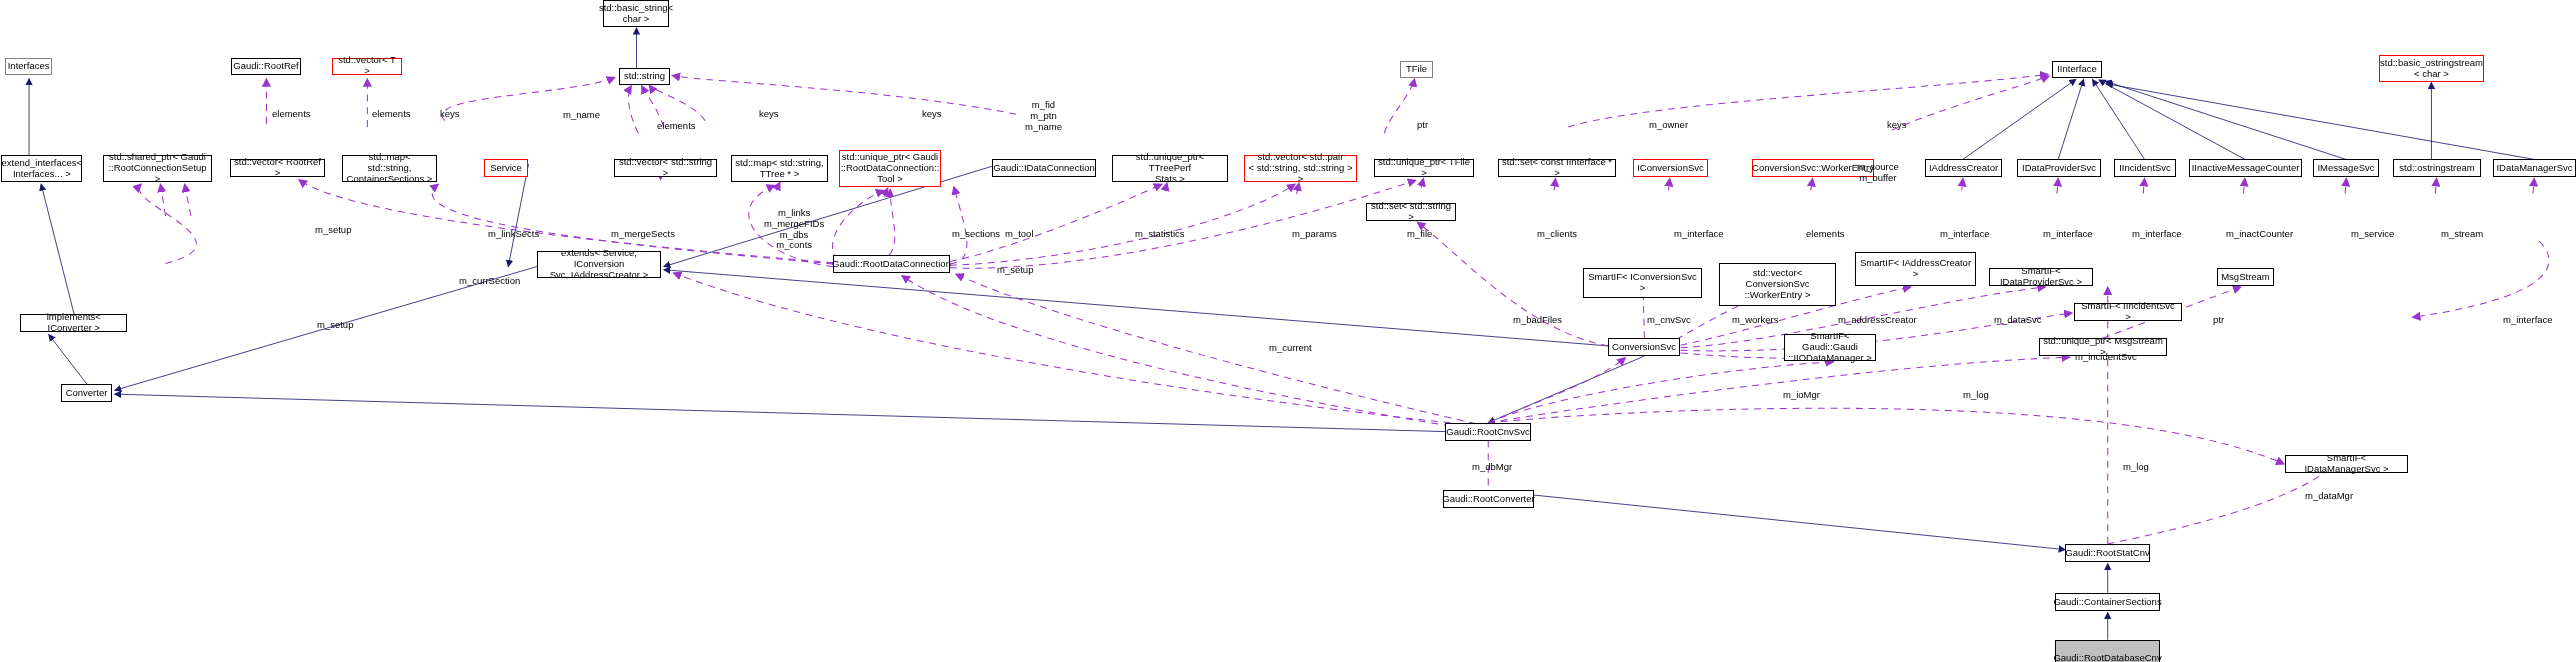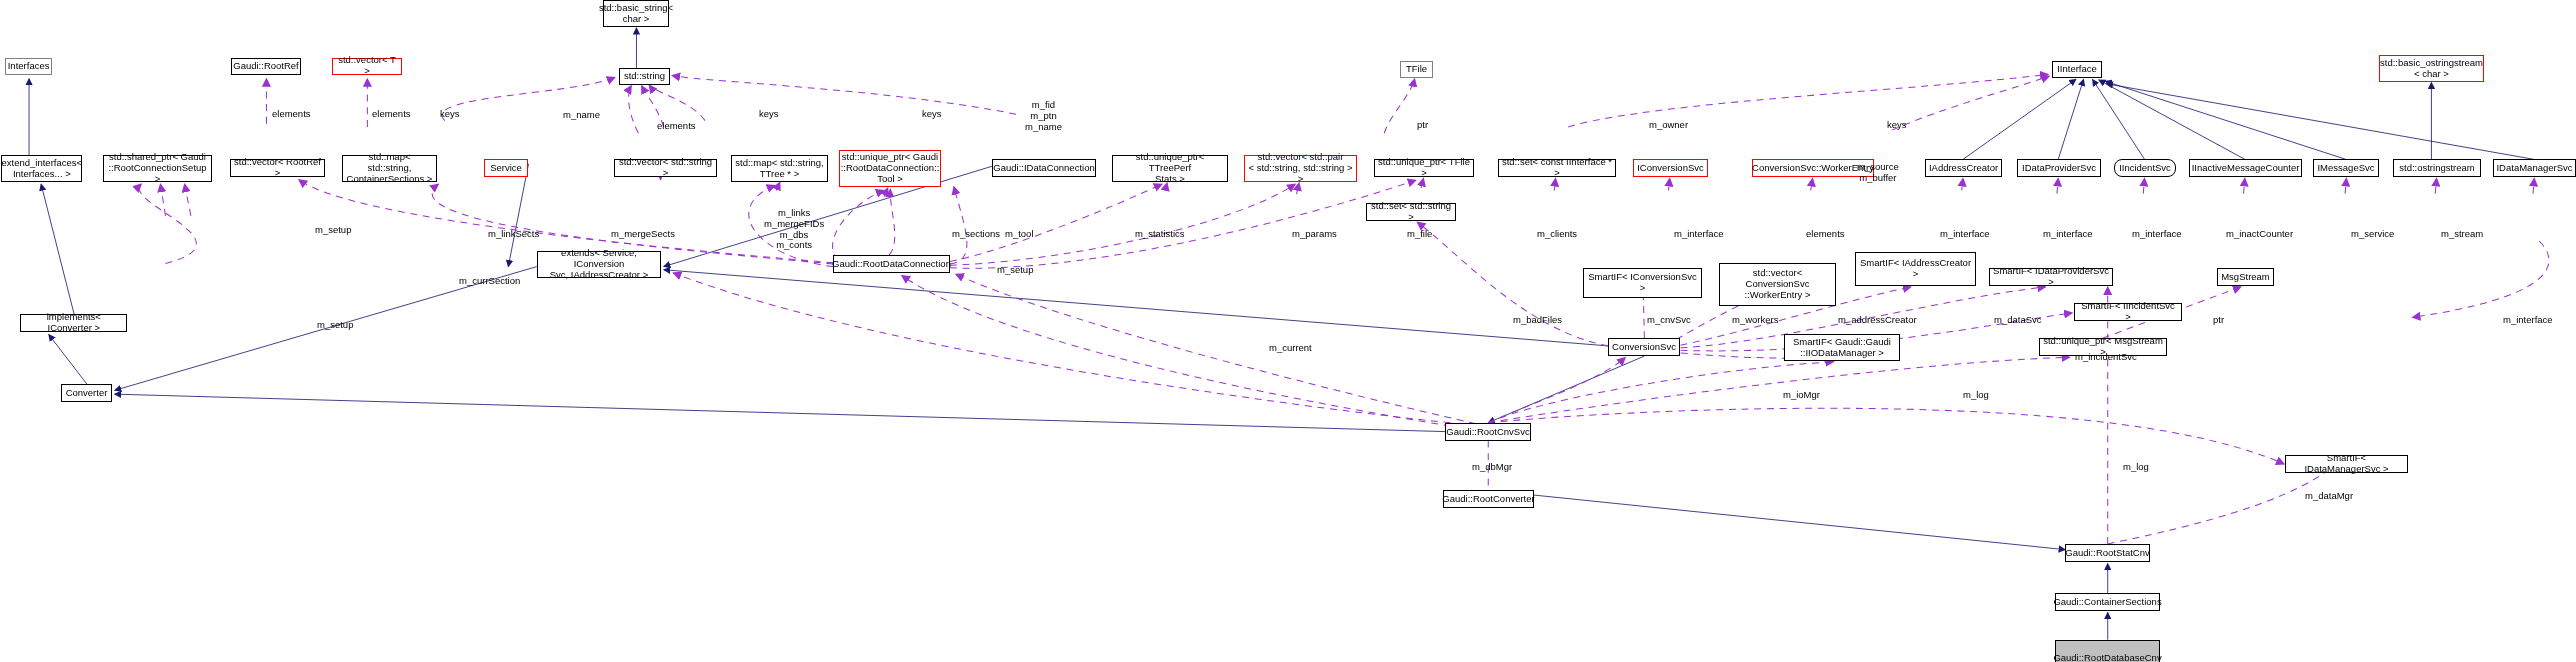--- a/index.html
+++ b/index.html
@@ -144,40 +144,40 @@
   <div class="node" style="left:1112px;top:155px;width:116px;height:27px;">std::unique_ptr&lt; TTreePerf
 Stats &gt;</div>
   <div class="node red" style="left:1244px;top:155px;width:113px;height:27px;">std::vector&lt; std::pair
 &lt; std::string, std::string &gt; &gt;</div>
   <div class="node" style="left:1374px;top:159px;width:100px;height:18px;">std::unique_ptr&lt; TFile &gt;</div>
   <div class="node" style="left:1498px;top:159px;width:118px;height:18px;">std::set&lt; const IInterface * &gt;</div>
   <div class="node red" style="left:1633px;top:159px;width:75px;height:18px;">IConversionSvc</div>
   <div class="node red" style="left:1752px;top:159px;width:122px;height:18px;">ConversionSvc::WorkerEntry</div>
   <div class="node" style="left:1925px;top:159px;width:77px;height:18px;">IAddressCreator</div>
   <div class="node" style="left:2017px;top:159px;width:84px;height:18px;">IDataProviderSvc</div>
-  <div class="node" style="left:2114px;top:159px;width:62px;height:18px;border-radius:8px;">IIncidentSvc</div>
+  <div class="node" style="left:2114px;top:159px;width:62px;height:18px;">IIncidentSvc</div>
   <div class="node" style="left:2189px;top:159px;width:113px;height:18px;">IInactiveMessageCounter</div>
   <div class="node" style="left:2313px;top:159px;width:66px;height:18px;">IMessageSvc</div>
   <div class="node" style="left:2393px;top:159px;width:88px;height:18px;">std::ostringstream</div>
   <div class="node" style="left:2493px;top:159px;width:83px;height:18px;">IDataManagerSvc</div>
 
   <div class="node" style="left:537px;top:251px;width:124px;height:27px;">extends&lt; Service, IConversion
 Svc, IAddressCreator &gt;</div>
   <div class="node" style="left:833px;top:255px;width:117px;height:18px;">Gaudi::RootDataConnection</div>
   <div class="node" style="left:1366px;top:203px;width:90px;height:18px;">std::set&lt; std::string &gt;</div>
 
   <div class="node" style="left:1583px;top:268px;width:119px;height:30px;">SmartIF&lt; IConversionSvc &gt;</div>
   <div class="node" style="left:1719px;top:263px;width:117px;height:43px;">std::vector&lt; ConversionSvc
 ::WorkerEntry &gt;</div>
   <div class="node" style="left:1855px;top:252px;width:121px;height:34px;">SmartIF&lt; IAddressCreator &gt;</div>
-  <div class="node" style="left:1989px;top:268px;width:124px;height:18px;">SmartIF&lt; IDataProviderSvc &gt;</div>
+  <div class="node" style="left:1989px;top:268px;width:104px;height:18px;">SmartIF&lt; IDataProviderSvc &gt;</div>
   <div class="node" style="left:2217px;top:268px;width:57px;height:18px;">MsgStream</div>
 
   <div class="node" style="left:1608px;top:338px;width:72px;height:18px;">ConversionSvc</div>
-  <div class="node" style="left:1784px;top:334px;width:116px;height:27px;">SmartIF&lt; Gaudi::Gaudi
+  <div class="node" style="left:1784px;top:334px;width:92px;height:27px;">SmartIF&lt; Gaudi::Gaudi
 ::IIODataManager &gt;</div>
   <div class="node" style="left:2074px;top:303px;width:108px;height:18px;">SmartIF&lt; IIncidentSvc &gt;</div>
   <div class="node" style="left:2039px;top:338px;width:128px;height:18px;">std::unique_ptr&lt; MsgStream &gt;</div>
 
   <div class="node" style="left:1445px;top:423px;width:86px;height:18px;">Gaudi::RootCnvSvc</div>
   <div class="node" style="left:1443px;top:490px;width:91px;height:18px;">Gaudi::RootConverter</div>
   <div class="node" style="left:2285px;top:455px;width:123px;height:18px;">SmartIF&lt; IDataManagerSvc &gt;</div>
   <div class="node" style="left:2065px;top:544px;width:85px;height:18px;">Gaudi::RootStatCnv</div>
   <div class="node" style="left:2055px;top:593px;width:105px;height:18px;">Gaudi::ContainerSections</div>
   <div class="node filled" style="left:2055px;top:640px;width:105px;height:36px;">Gaudi::RootDatabaseCnv</div>

